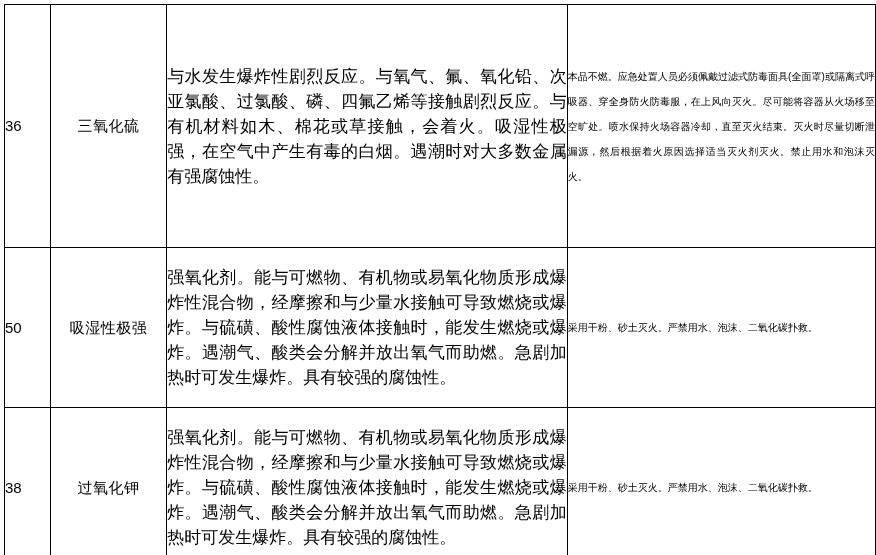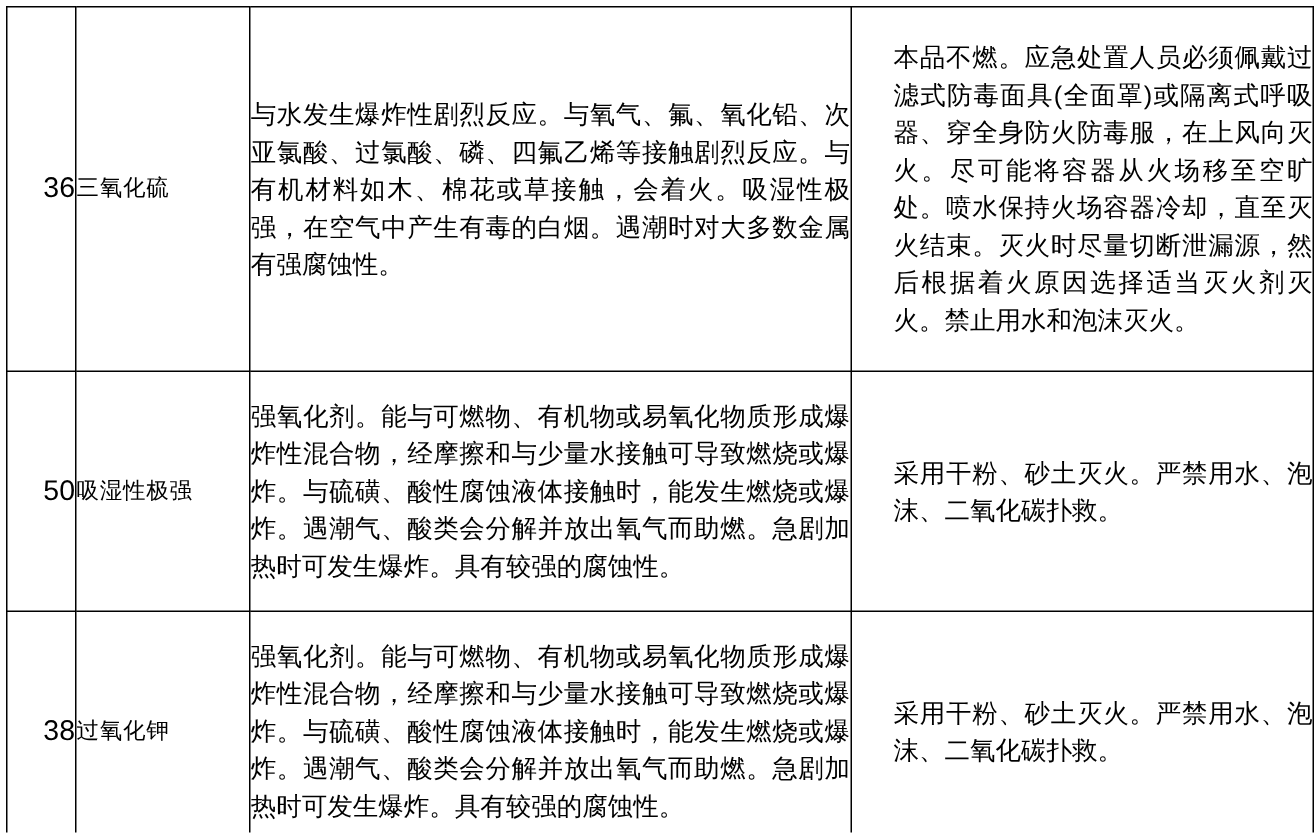--- a/index.html
+++ b/index.html
@@ -31,41 +31,41 @@
     vertical-align: middle;
     padding: 0;
     box-sizing: border-box;
   }
   .col-index { width: 46px; }
   .col-name  { width: 116px; }
   .col-desc  { width: 400px; }
   .col-fire  { width: 308px; }
 
   .cell-index {
-    text-align: right;
-    font-size: 19px;
+    text-align: left;
+    font-size: 15px;
     line-height: 20px;
   }
   .cell-name {
+    text-align: center;
     font-size: 15px;
     line-height: 20px;
     letter-spacing: 0.5px;
   }
   .cell-text {
     text-align: justify;
     text-justify: inter-ideograph;
     font-size: 17px;
     line-height: 25px;
     padding: 6px 7px 6px 7px;
     vertical-align: middle;
   }
   .cell-text.fire {
-    font-size: 17px;
+    font-size: 10px;
     line-height: 25px;
-    padding-left: 28px;
   }
   .row-36 { height: 243px; }
   .row-37 { height: 160px; }
   .row-38 { height: 160px; }
 
   .r36-desc { vertical-align: middle; }
   .r36-fire { vertical-align: middle; }
 </style>
 </head>
 <body>

